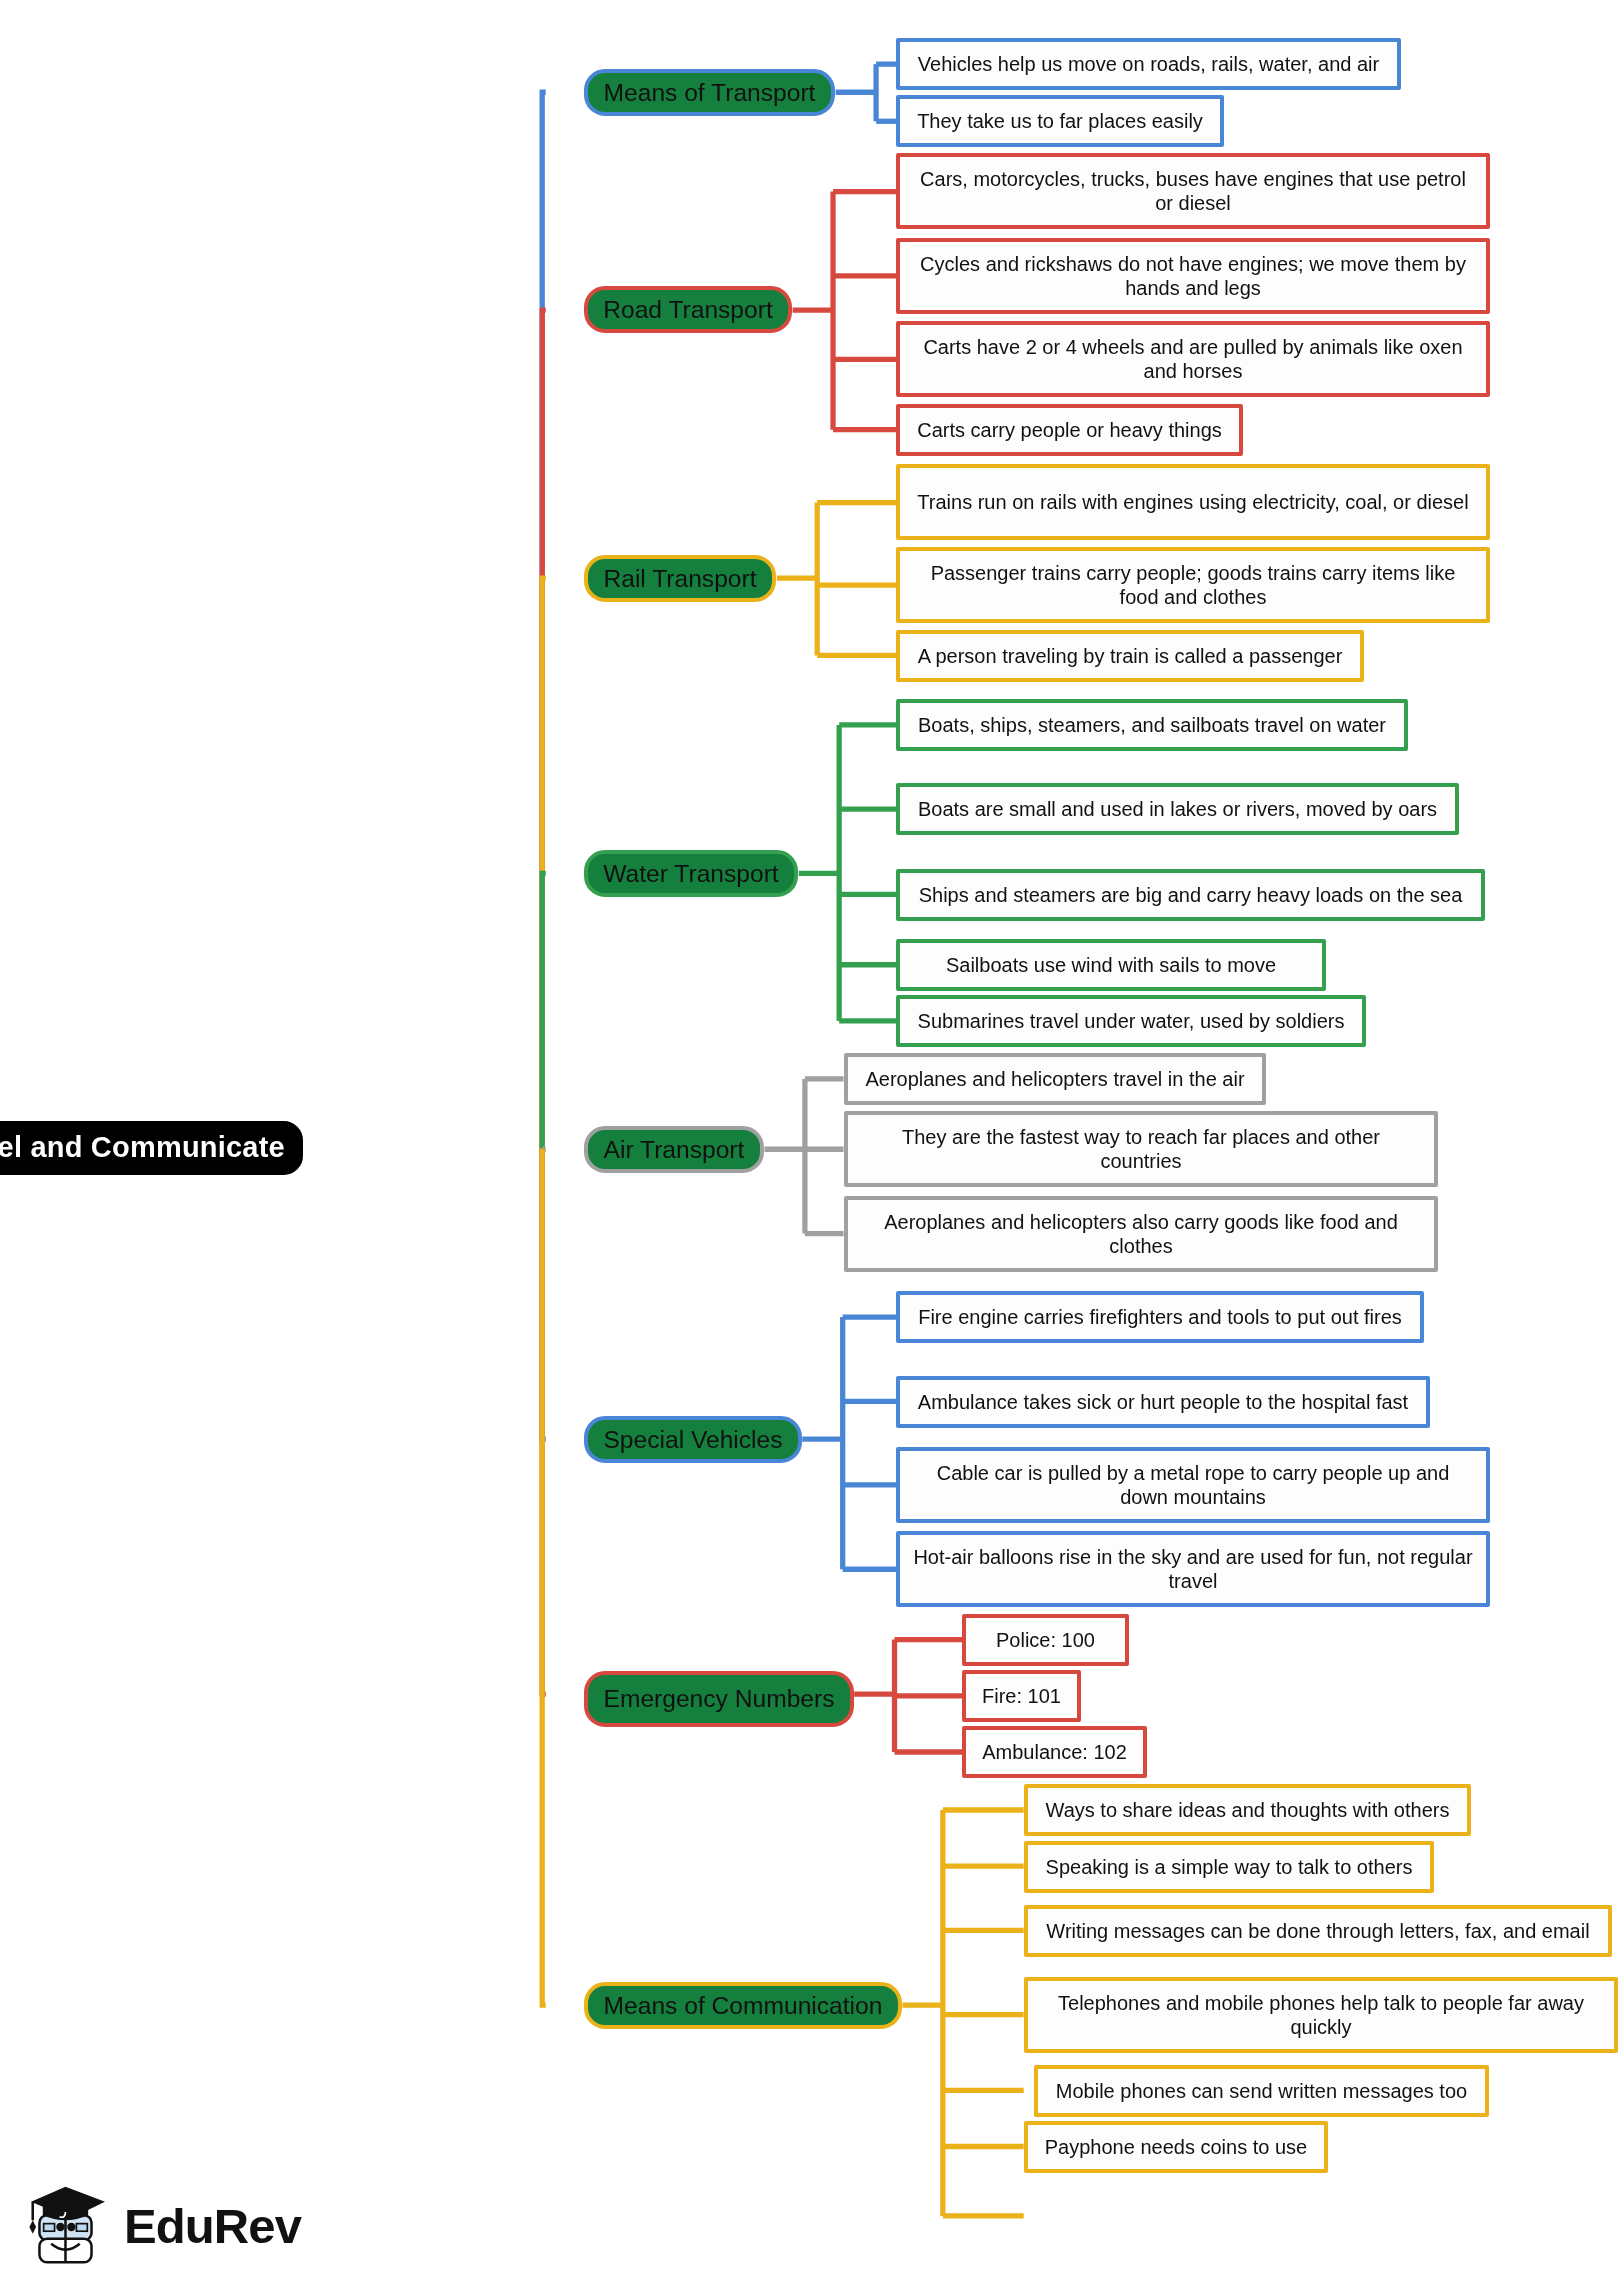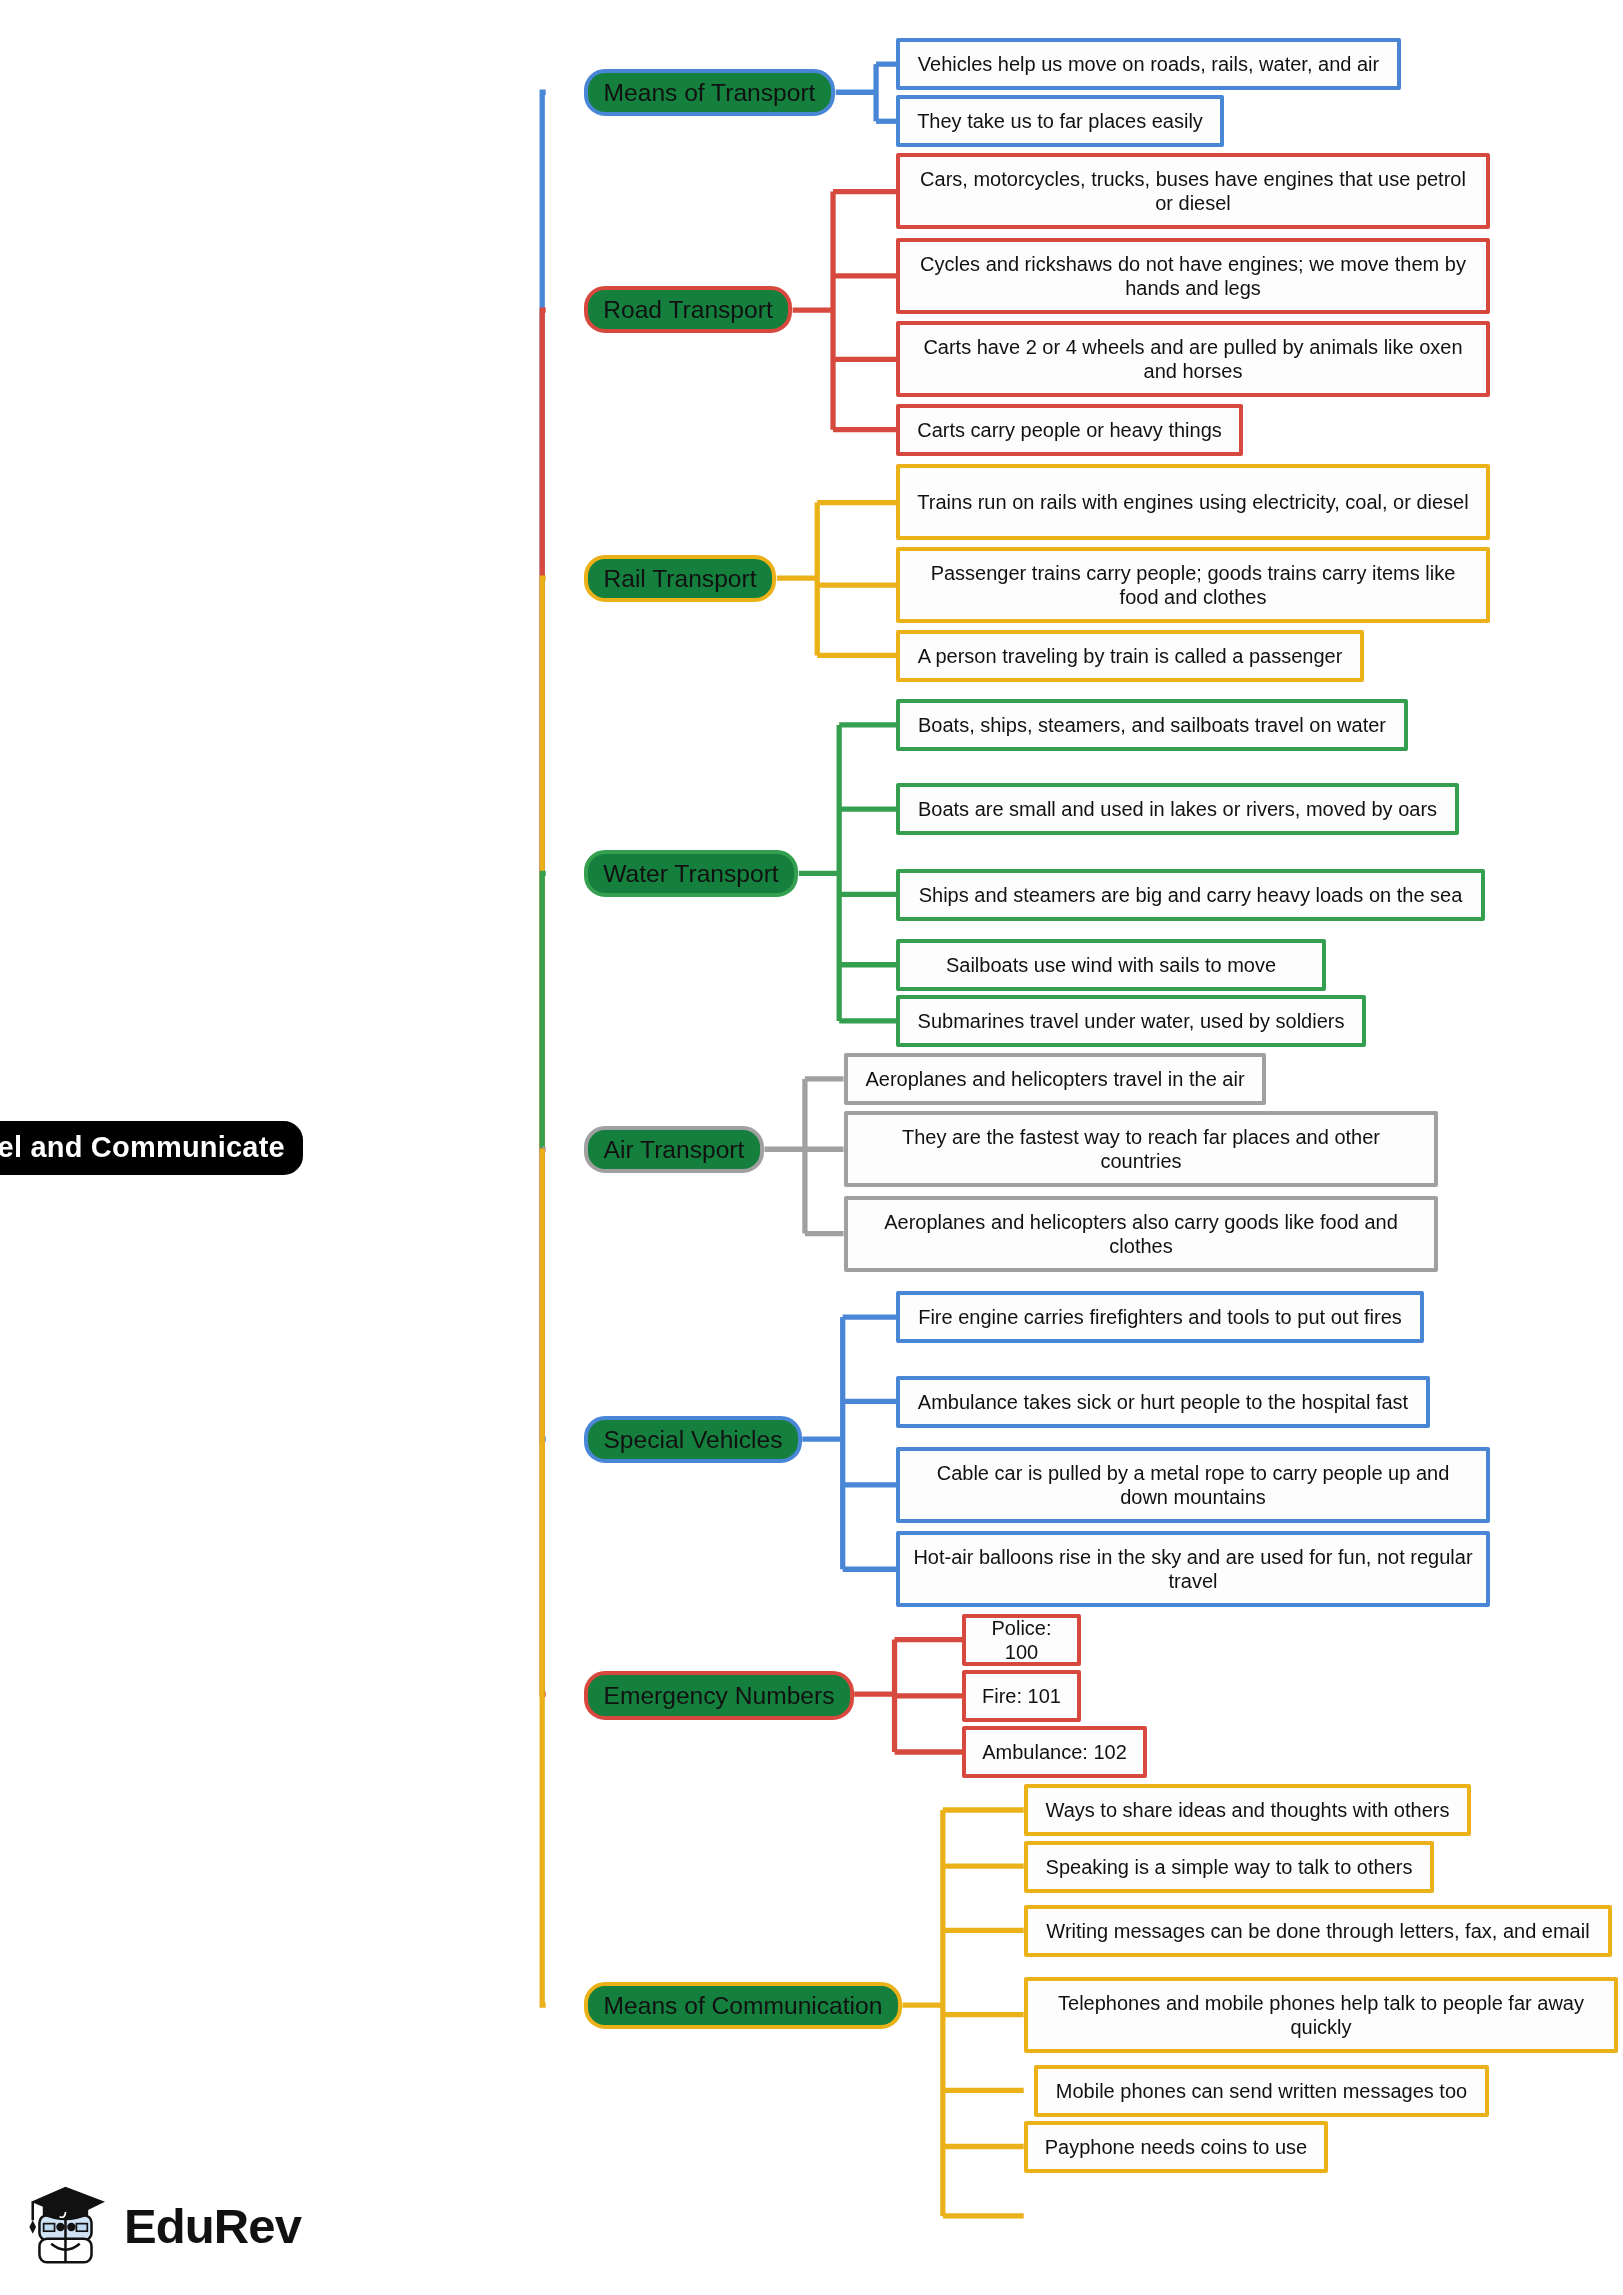--- a/index.html
+++ b/index.html
@@ -175,22 +175,22 @@
     <div class="node leaf" style="left: 896px; top: 995px; width: 470px; height: 52px; border-color: rgb(52, 160, 79);">Submarines travel under water, used by soldiers</div>
     <div class="node branch" style="left: 584px; top: 1126px; width: 180px; height: 47px; border-color: rgb(160, 160, 160);">Air Transport</div>
     <div class="node leaf" style="left: 844px; top: 1053px; width: 422px; height: 52px; border-color: rgb(160, 160, 160);">Aeroplanes and helicopters travel in the air</div>
     <div class="node leaf" style="left: 844px; top: 1111px; width: 594px; height: 76px; border-color: rgb(160, 160, 160);">They are the fastest way to reach far places and other countries</div>
     <div class="node leaf" style="left: 844px; top: 1196px; width: 594px; height: 76px; border-color: rgb(160, 160, 160);">Aeroplanes and helicopters also carry goods like food and clothes</div>
     <div class="node branch" style="left: 584px; top: 1416px; width: 218px; height: 47px; border-color: rgb(74, 134, 214);">Special Vehicles</div>
     <div class="node leaf" style="left: 896px; top: 1291px; width: 528px; height: 52px; border-color: rgb(74, 134, 214);">Fire engine carries firefighters and tools to put out fires</div>
     <div class="node leaf" style="left: 896px; top: 1376px; width: 534px; height: 52px; border-color: rgb(74, 134, 214);">Ambulance takes sick or hurt people to the hospital fast</div>
     <div class="node leaf" style="left: 896px; top: 1447px; width: 594px; height: 76px; border-color: rgb(74, 134, 214);">Cable car is pulled by a metal rope to carry people up and down mountains</div>
     <div class="node leaf" style="left: 896px; top: 1531px; width: 594px; height: 76px; border-color: rgb(74, 134, 214);">Hot-air balloons rise in the sky and are used for fun, not regular travel</div>
-    <div class="node branch" style="left: 584px; top: 1671px; width: 270px; height: 49px; border-color: rgb(215, 73, 63);">Emergency Numbers</div>
-    <div class="node leaf" style="left: 962px; top: 1614px; width: 119px; height: 52px; border-color: rgb(215, 73, 63);">Police: 100</div>
+    <div class="node branch" style="left: 584px; top: 1671px; width: 270px; height: 56px; border-color: rgb(215, 73, 63);">Emergency Numbers</div>
+    <div class="node leaf" style="left: 962px; top: 1614px; width: 167px; height: 52px; border-color: rgb(215, 73, 63);">Police: 100</div>
     <div class="node leaf" style="left: 962px; top: 1670px; width: 119px; height: 52px; border-color: rgb(215, 73, 63);">Fire: 101</div>
     <div class="node leaf" style="left: 962px; top: 1726px; width: 185px; height: 52px; border-color: rgb(215, 73, 63);">Ambulance: 102</div>
     <div class="node branch" style="left: 584px; top: 1982px; width: 318px; height: 47px; border-color: rgb(234, 177, 24);">Means of Communication</div>
     <div class="node leaf" style="left: 1024px; top: 1784px; width: 447px; height: 52px; border-color: rgb(234, 177, 24);">Ways to share ideas and thoughts with others</div>
     <div class="node leaf" style="left: 1024px; top: 1841px; width: 410px; height: 52px; border-color: rgb(234, 177, 24);">Speaking is a simple way to talk to others</div>
     <div class="node leaf" style="left: 1024px; top: 1905px; width: 588px; height: 52px; border-color: rgb(234, 177, 24);">Writing messages can be done through letters, fax, and email</div>
     <div class="node leaf" style="left: 1024px; top: 1977px; width: 594px; height: 76px; border-color: rgb(234, 177, 24);">Telephones and mobile phones help talk to people far away quickly</div>
     <div class="node leaf" style="left: 1024px; top: 2065px; width: 455px; height: 52px; border-color: rgb(234, 177, 24); margin-left: 10px;">Mobile phones can send written messages too</div>
     <div class="node leaf" style="left: 1024px; top: 2121px; width: 304px; height: 52px; border-color: rgb(234, 177, 24);">Payphone needs coins to use</div>
   </div>

